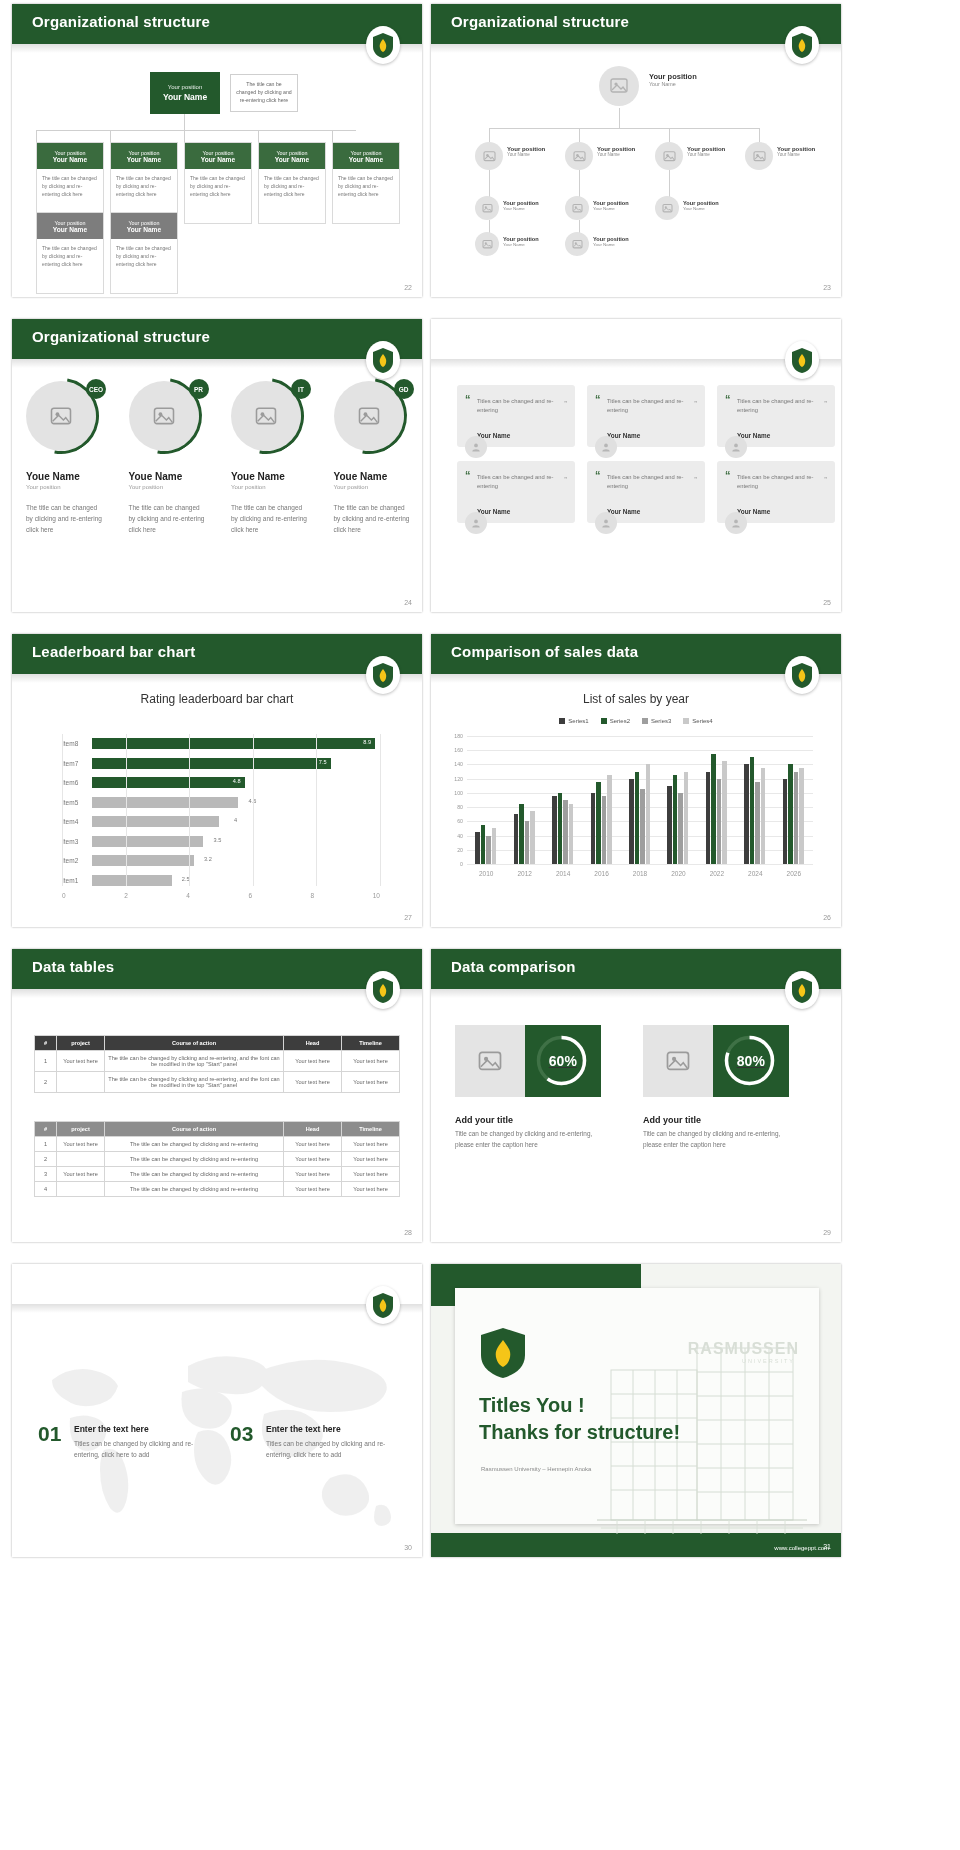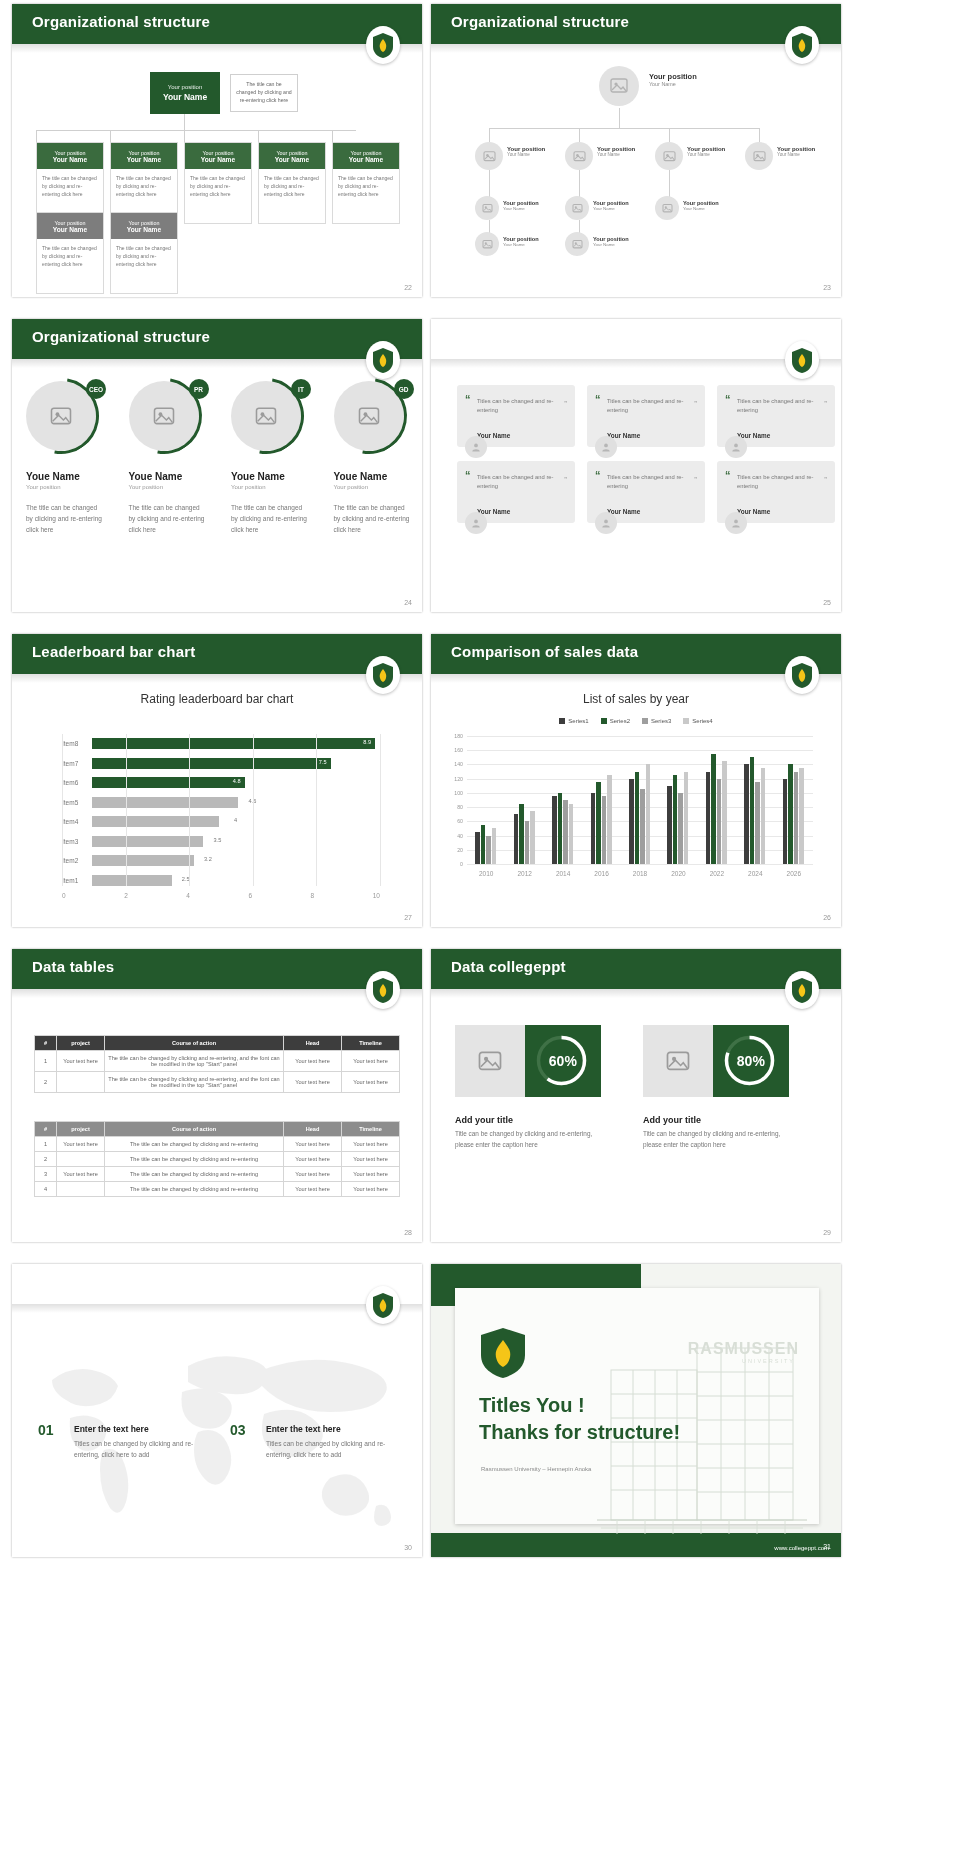--- a/index.html
+++ b/index.html
@@ -147,28 +147,28 @@
   .lb-axis { position:absolute; left:50px; top:258px; width:318px; display:flex; justify-content:space-between; font-size:6.5px; color:#999;}
   .lb-vline { position:absolute; top:100px; height:152px; width:1px; background:#e6e6e6; }
   
   .tbl { position:absolute; left:22px; width:366px; border:1px solid #d5d5d5; border-collapse:collapse; }
   table.tbl td, table.tbl th { border:1px solid #d5d5d5; font-size:5.6px; color:#666; padding:4px 3px; text-align:center; }
   table.tbl thead th { background:#3d3d3d; color:#fff; font-weight:bold; }
   table.tbl.t2 thead th { background:#8d8d8d; }
   
   .dc-card { position:absolute; top:76px; width:146px; height:72px; display:flex; }
   .dc-img { width:73px; background:#e4e4e4; display:flex; align-items:center; justify-content:center;}
-  .dc-ring { width:80px; background:#23592c; display:flex; align-items:center; justify-content:center; position:relative;}
+  .dc-ring { width:80px; background:#23592c; display:flex; align-items:center; justify-content:center; position:relative;text-decoration:underline;}
   .ring-svg { position:absolute; left:10px; top:9px; }
   .dc-pct { font-size:14px; color:#fff; font-weight:bold; z-index:2; }
   .dc-title { position:absolute; font-size:9px; font-weight:bold; color:#222; }
   .dc-text { position:absolute; font-size:6.4px; color:#777; line-height:1.7; width:150px; }
   
   .map { position:absolute; left:0; top:46px; width:410px; height:247px; opacity:.55; }
-  .num { position:absolute; font-size:14px; font-weight:bold; color:#23592c; }
+  .num { position:absolute; font-size:21px; font-weight:bold; color:#23592c; }
   .gb-t { position:absolute; font-size:8.5px; font-weight:bold; color:#222; }
   .gb-d { position:absolute; font-size:6.6px; color:#777; line-height:1.7; width:140px; }
   
   .ty-bg { position:absolute; inset:0; background:#f3f5f1; }
   .ty-green { position:absolute; left:0; top:0; width:210px; height:42px; background:#23592c;}
   .ty-green2 { position:absolute; left:0; bottom:0; width:410px; height:24px; background:#23592c;}
   .ty-card { position:absolute; left:24px; top:24px; width:364px; height:236px; background:#fbfcfa; box-shadow:0 1px 4px rgba(0,0,0,.2);}
   .ty-title { position:absolute; left:24px; top:104px; font-size:20px; font-weight:bold; color:#23592c; line-height:1.35;}
   .ty-sub { position:absolute; left:26px; top:178px; font-size:6px; color:#8a8a8a;}
   .ty-url { position:absolute; right:12px; bottom:6px; font-size:6px; color:#fff;}
@@ -862,21 +862,21 @@
             <td>Your text here</td>
           </tr>
         </tbody>
       </table>
 
     <div class="pgnum">28</div>
   </div>
 
   <div class="slide">
     <div class="hdr">
-      <div class="title">Data collegeppt</div>
+      <div class="title">Data comparison</div>
     </div>
     <div class="hdr-shadow"></div>
     <div class="badge">
       <span class="shield">
         <svg width="20" height="25" viewBox="0 0 20 25">
             <path d="M10 0 L20 4 V14 C20 20 15 24 10 25 C5 24 0 20 0 14 V4 Z" fill="#23592c"></path>
             <path d="M10 6 C12 9 14 11 13 15 C12.5 17.5 11 18.5 10 19 C9 18.5 7.5 17.5 7 15 C6 11 8 9 10 6 Z" fill="#f5c518"></path>
           </svg>
       </span>
     </div>

